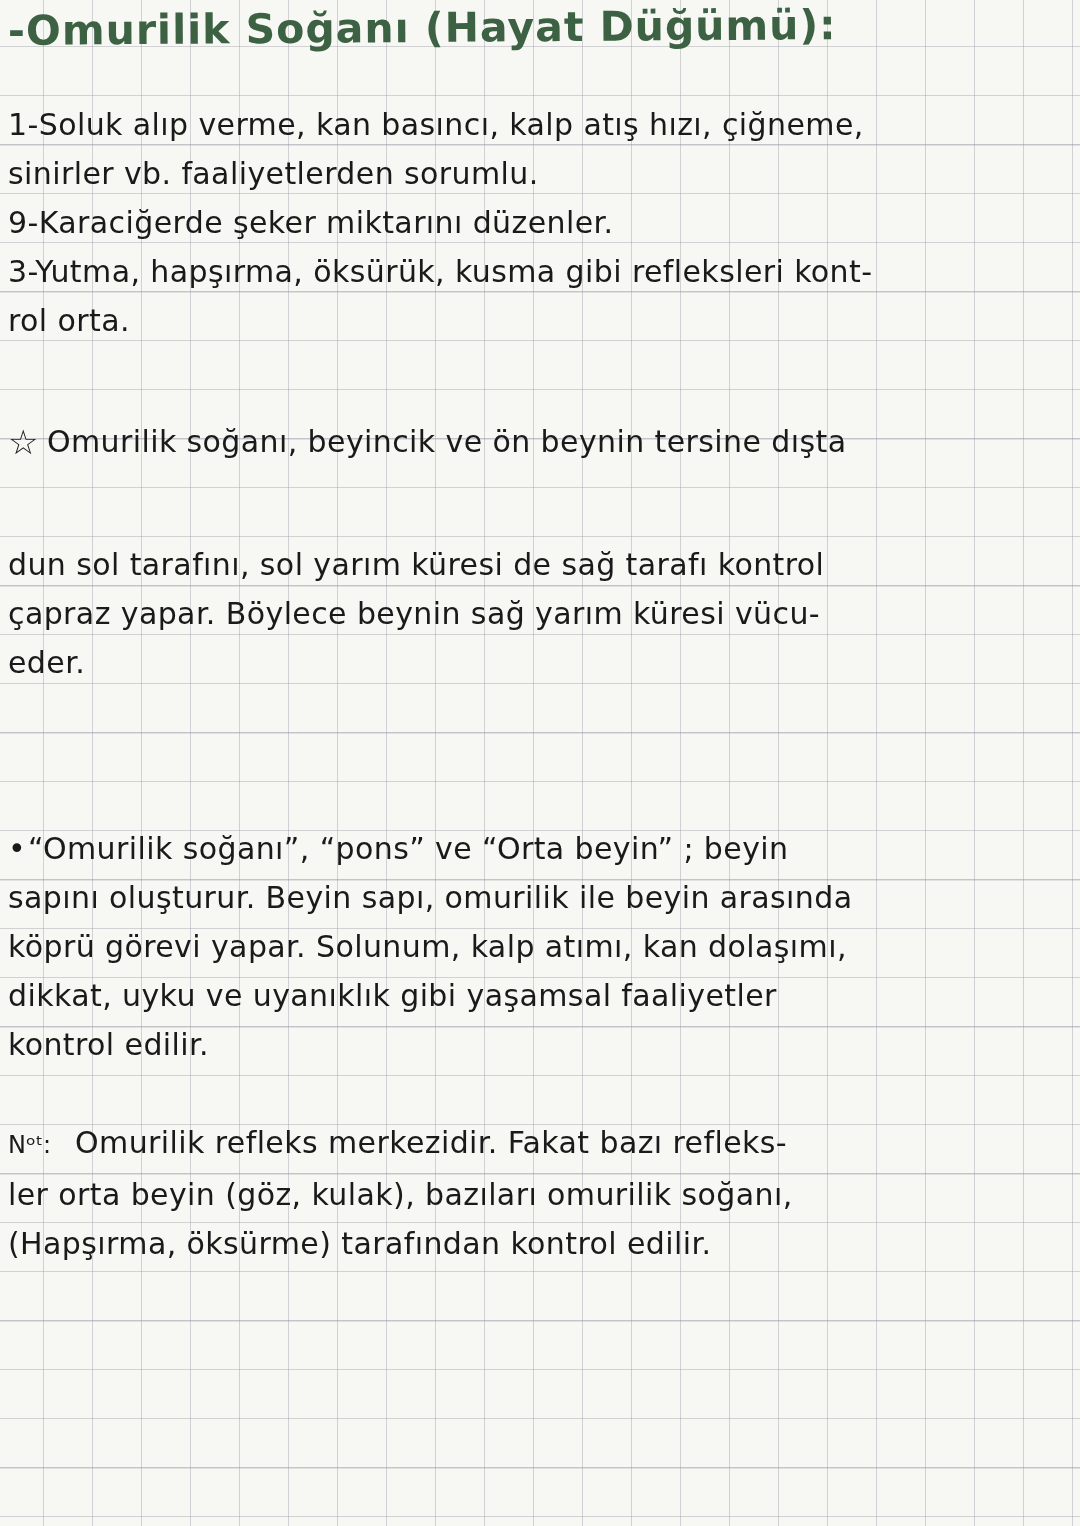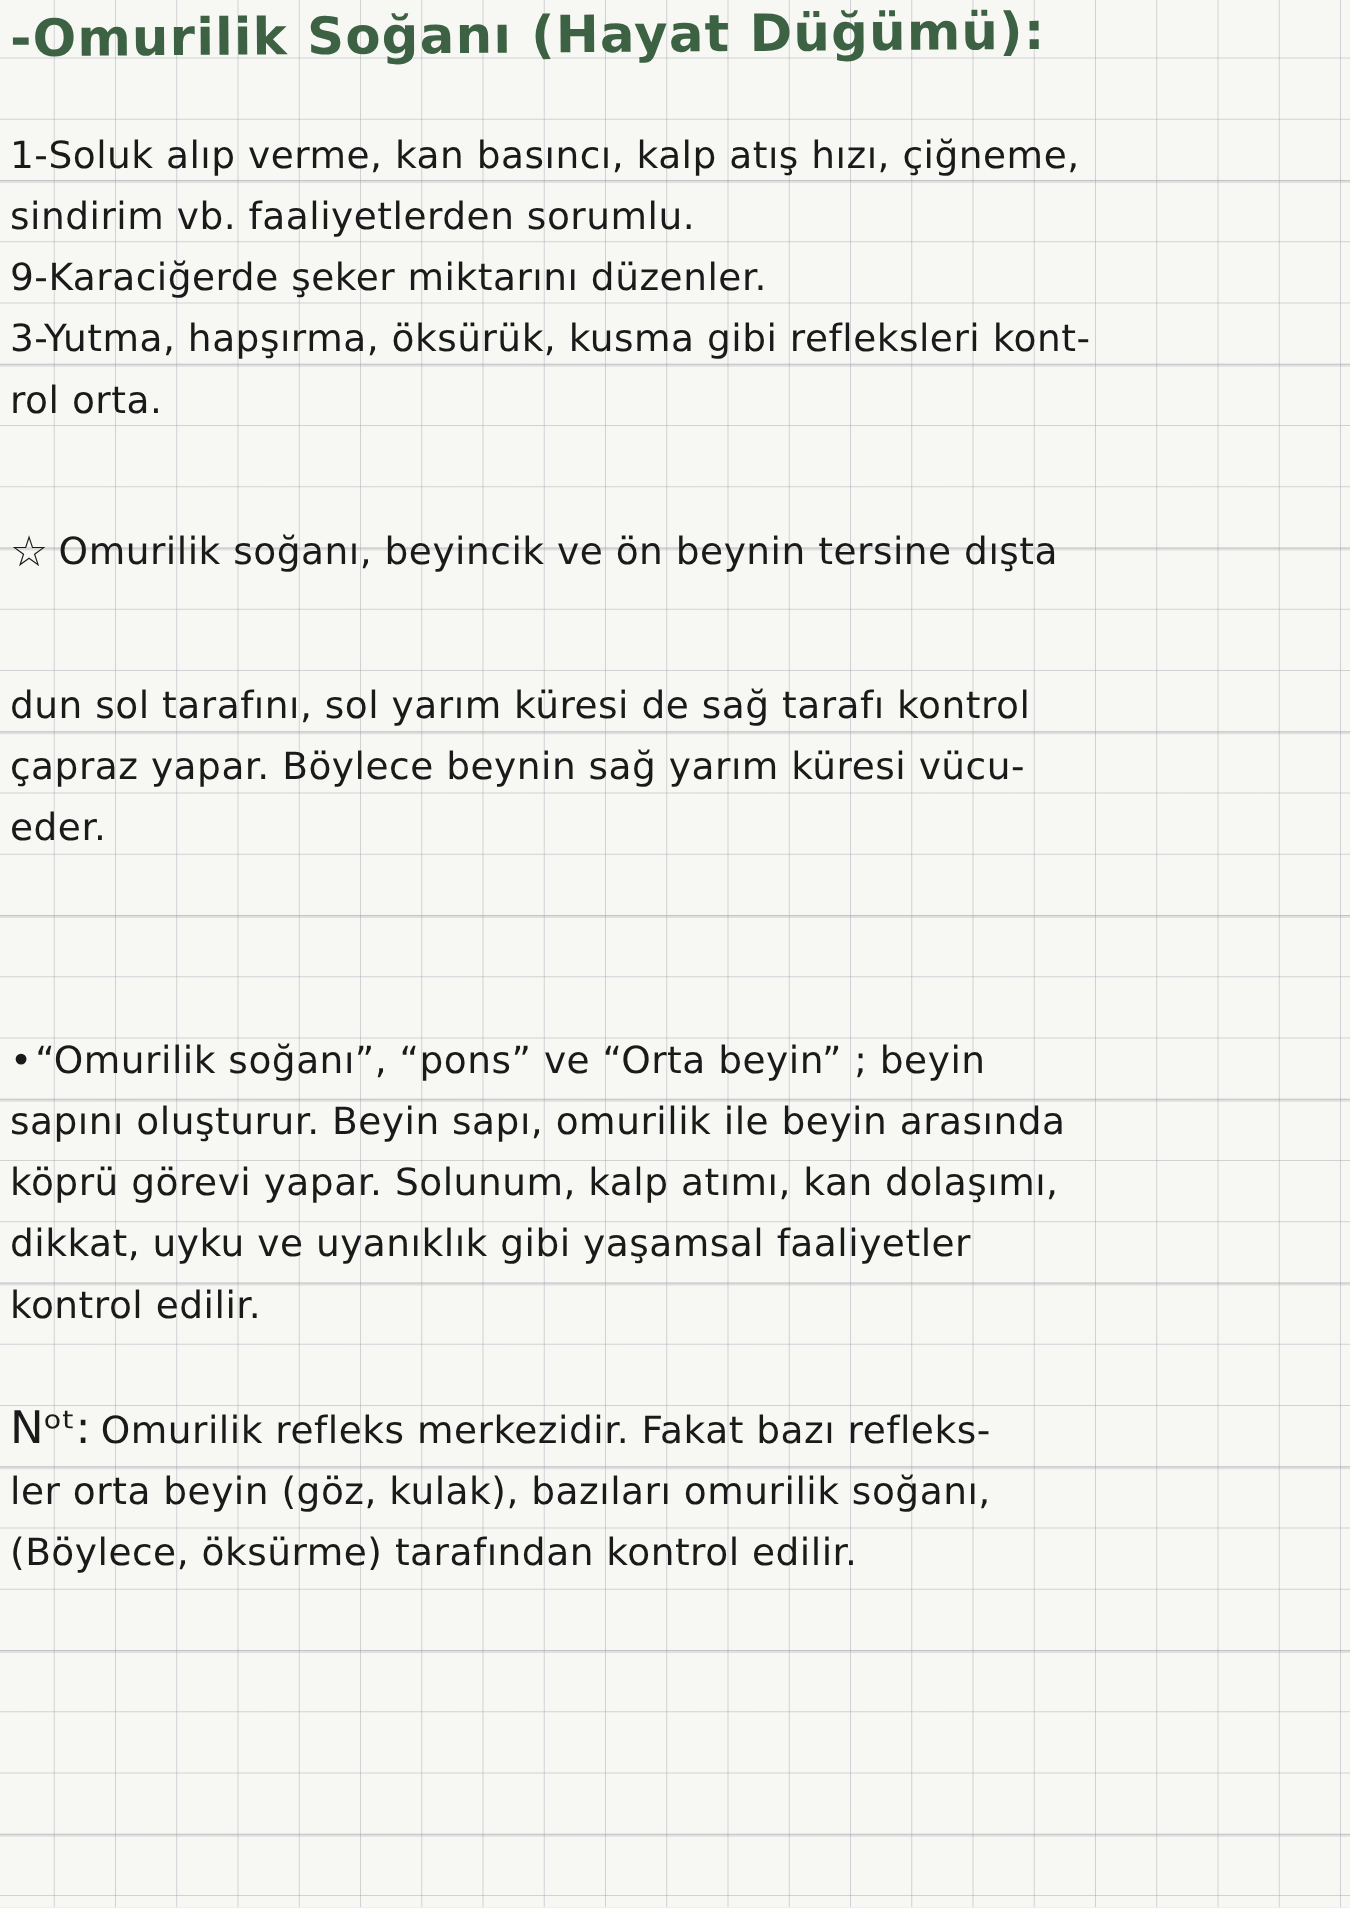--- a/index.html
+++ b/index.html
@@ -52,35 +52,35 @@
     margin-right: 8px;
     transform: translateY(2px);
   }
   .marker-bullet {
     display: inline-block;
     font-size: 30px;
     margin-right: 2px;
   }
   .marker-not {
     display: inline-block;
-    font-size: 36px;
-    margin-right: 8px;
+    font-size: 24px;
+    margin-right: 24px;
     letter-spacing: 0;
   }
 </style>
 </head>
 <body>
 
 <div class="paper">
 
   <h1 class="title">-Omurilik Soğanı (Hayat Düğümü):</h1>
 
   <div class="section" style="top:100px">
     <div class="line">1-Soluk alıp verme, kan basıncı, kalp atış hızı, çiğneme,</div>
-    <div class="line">sindirim vb. faaliyetlerden sorumlu.</div>
+    <div class="line">sinirler vb. faaliyetlerden sorumlu.</div>
     <div class="line">9-Karaciğerde şeker miktarını düzenler.</div>
     <div class="line">3-Yutma, hapşırma, öksürük, kusma gibi refleksleri kont-</div>
     <div class="line">rol orta.</div>
   </div>
 
   <div class="section" style="top:416px">
     <div class="line">
       <span class="marker-star">☆</span><span>Omurilik soğanı, beyincik ve ön beynin tersine dışta</span>
     </div>
   </div>
@@ -99,16 +99,16 @@
     <div class="line">köprü görevi yapar. Solunum, kalp atımı, kan dolaşımı,</div>
     <div class="line">dikkat, uyku ve uyanıklık gibi yaşamsal faaliyetler</div>
     <div class="line">kontrol edilir.</div>
   </div>
 
   <div class="section" style="top:1118px">
     <div class="line">
       <span class="marker-not">Nᵒᵗ:</span><span>Omurilik refleks merkezidir. Fakat bazı refleks-</span>
     </div>
     <div class="line">ler orta beyin (göz, kulak), bazıları omurilik soğanı,</div>
-    <div class="line">(Böylece, öksürme) tarafından kontrol edilir.</div>
+    <div class="line">(Hapşırma, öksürme) tarafından kontrol edilir.</div>
   </div>
 
 </div>
 
 </body></html>

